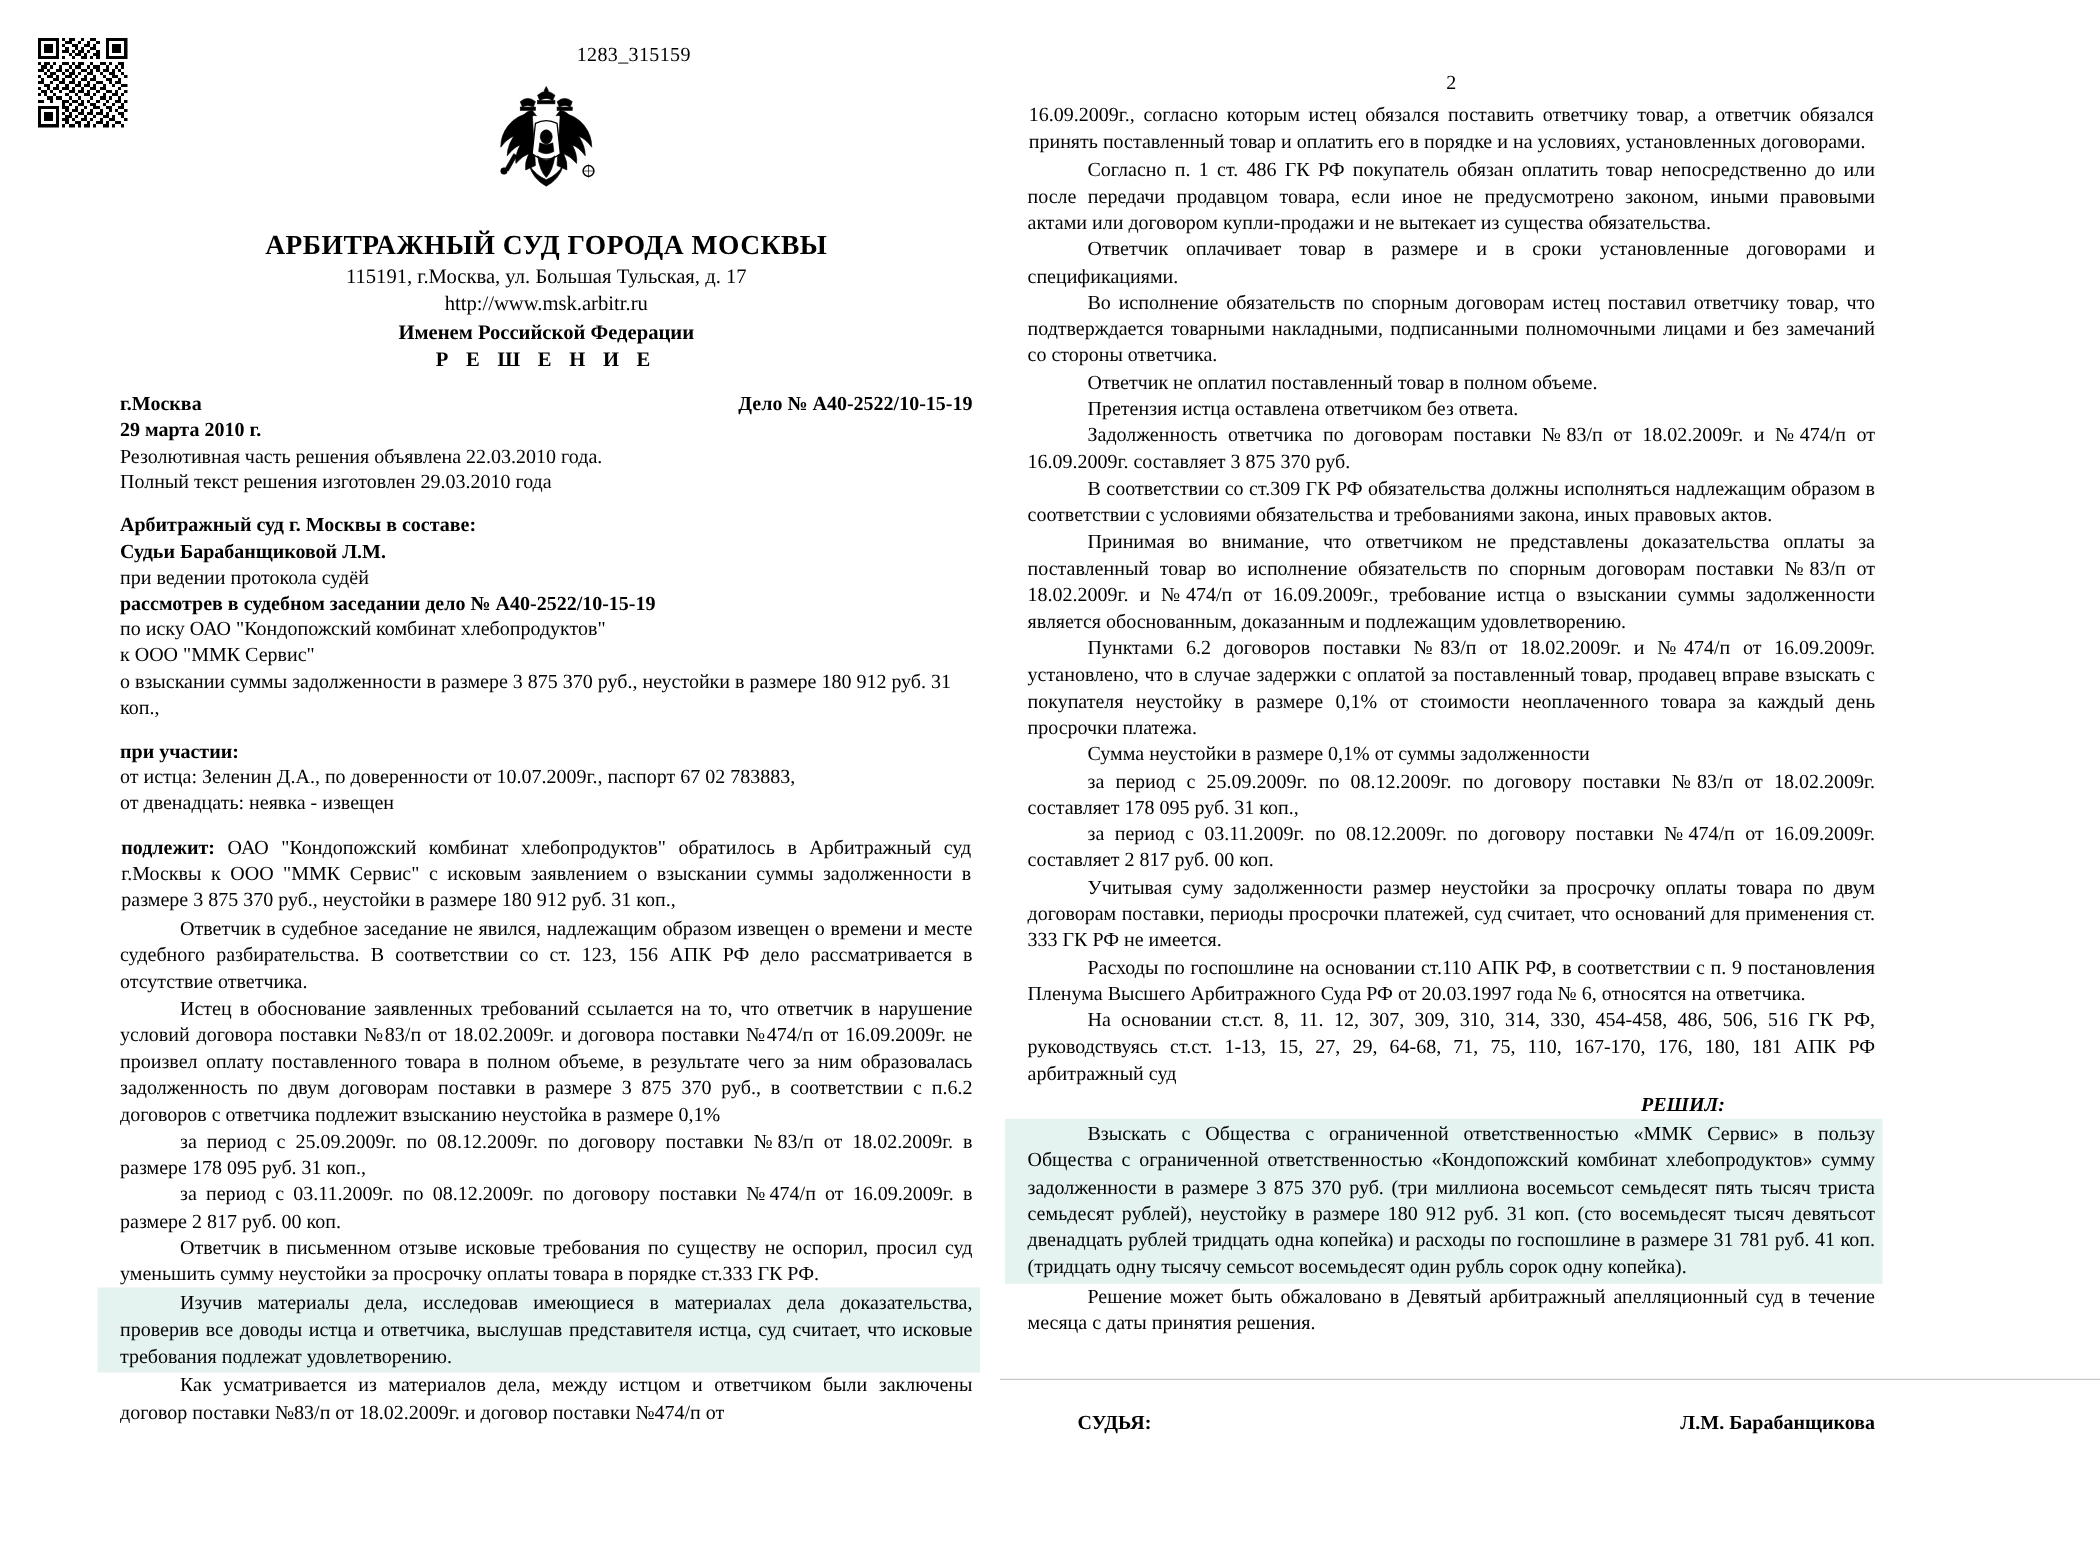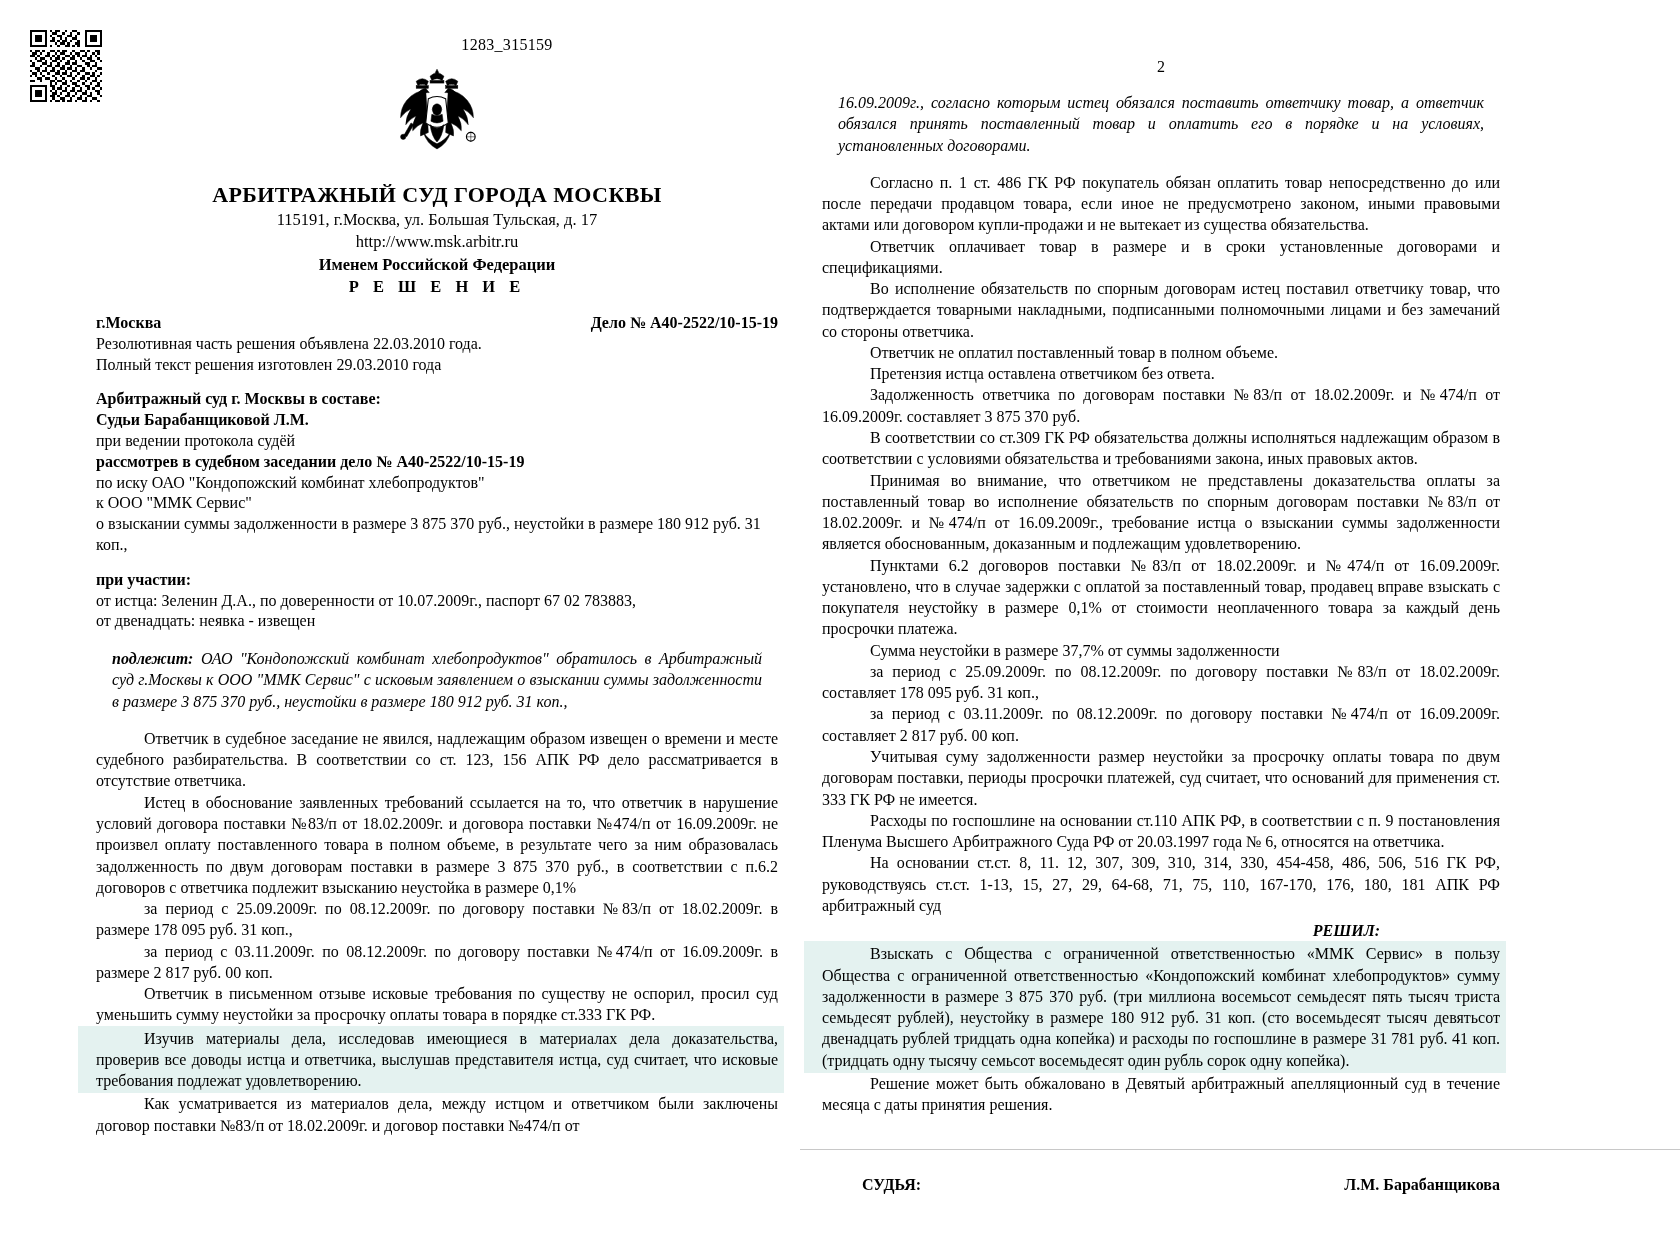--- a/index.html
+++ b/index.html
@@ -119,23 +119,22 @@
     text-justify: inter-word;
     margin-top: 14px;
   }
   .p {
     text-indent: 48px;
     margin: 0;
     text-align: justify;
   }
   .p-noindent {
     text-indent: 0;
-    margin: 16px;
+    margin: 1px;
     text-align: justify;
-    font-style: italic;
   }
   .hl-band {
     background: #e4f2f0;
     display: block;
     padding: 2px 0 2px 0;
     margin-left: -18px;
     padding-left: 18px;
     margin-right: -6px;
     padding-right: 6px;
   }
@@ -449,20 +448,21 @@
     <div class="court-address">115191, г.Москва, ул. Большая Тульская, д. 17</div>
     <div class="court-url">http://www.msk.arbitr.ru</div>
     <div class="court-inname">Именем Российской Федерации</div>
     <div class="court-decision-word">Р Е Ш Е Н И Е</div>
 
     <div class="meta">
       <div class="meta-row">
         <span class="b">г.Москва</span>
         <span class="b">Дело № А40-2522/10-15-19</span>
       </div>
+      <div class="b">29 марта 2010 г.</div>
       <div>Резолютивная часть решения объявлена 22.03.2010 года.</div>
       <div>Полный текст решения изготовлен  29.03.2010 года</div>
     </div>
 
     <div class="blk">
       <div class="b">Арбитражный суд г. Москвы в составе:</div>
       <div class="b">Судьи Барабанщиковой Л.М.</div>
       <div>при ведении протокола судёй</div>
       <div class="b">рассмотрев в судебном заседании дело № А40-2522/10-15-19</div>
       <div>по иску ОАО "Кондопожский комбинат хлебопродуктов"</div>
@@ -496,21 +496,21 @@
       <p class="p-noindent">16.09.2009г., согласно которым истец обязался поставить ответчику товар, а ответчик обязался принять поставленный товар и оплатить его в порядке и на условиях, установленных договорами.</p>
       <p class="p">Согласно п. 1 ст. 486 ГК РФ покупатель обязан оплатить товар непосредственно до или после передачи продавцом товара, если иное не предусмотрено законом, иными правовыми актами или договором купли-продажи и не вытекает из существа обязательства.</p>
       <p class="p">Ответчик оплачивает товар в размере и в сроки установленные договорами и спецификациями.</p>
       <p class="p">Во исполнение обязательств по спорным договорам истец поставил ответчику товар, что подтверждается товарными накладными,  подписанными  полномочными лицами и без замечаний со стороны ответчика.</p>
       <p class="p">Ответчик не оплатил поставленный товар в полном объеме.</p>
       <p class="p">Претензия истца оставлена ответчиком без ответа.</p>
       <p class="p">Задолженность ответчика по договорам поставки №83/п от 18.02.2009г. и №474/п от 16.09.2009г. составляет 3 875 370 руб.</p>
       <p class="p">В соответствии со ст.309 ГК РФ обязательства должны исполняться надлежащим образом в соответствии с условиями обязательства и требованиями закона, иных правовых актов.</p>
       <p class="p">Принимая во внимание, что ответчиком не представлены доказательства оплаты за поставленный товар во исполнение обязательств по спорным договорам поставки №83/п от 18.02.2009г. и №474/п от 16.09.2009г., требование истца о взыскании суммы задолженности является обоснованным, доказанным и подлежащим удовлетворению.</p>
       <p class="p">Пунктами 6.2 договоров поставки №83/п от 18.02.2009г. и №474/п от 16.09.2009г. установлено, что в случае  задержки с оплатой за поставленный товар, продавец вправе взыскать с покупателя неустойку в размере 0,1% от стоимости неоплаченного товара за каждый день просрочки платежа.</p>
-      <p class="p">Сумма неустойки в размере 37,7% от суммы задолженности</p>
+      <p class="p">Сумма неустойки в размере 0,1% от суммы задолженности</p>
       <p class="p">за период с 25.09.2009г. по 08.12.2009г. по договору поставки №83/п от 18.02.2009г. составляет 178 095 руб. 31 коп.,</p>
       <p class="p">за период с 03.11.2009г. по 08.12.2009г. по договору поставки №474/п от 16.09.2009г. составляет 2 817 руб. 00 коп.</p>
       <p class="p">Учитывая суму задолженности размер неустойки за просрочку оплаты товара по двум договорам поставки, периоды просрочки платежей, суд считает, что оснований для применения ст. 333 ГК РФ не имеется.</p>
       <p class="p">Расходы по госпошлине на основании ст.110 АПК РФ, в соответствии с п. 9 постановления Пленума Высшего Арбитражного Суда РФ от 20.03.1997 года № 6, относятся на ответчика.</p>
       <p class="p">На основании ст.ст. 8, 11. 12, 307, 309, 310, 314, 330, 454-458, 486, 506, 516 ГК РФ, руководствуясь ст.ст. 1-13, 15, 27, 29, 64-68, 71, 75, 110, 167-170, 176, 180, 181 АПК РФ арбитражный суд</p>
 
       <div class="reshil">РЕШИЛ:</div>
 
       <p class="p hl-band">Взыскать с Общества с ограниченной ответственностью «ММК Сервис» в пользу Общества с ограниченной ответственностью «Кондопожский комбинат хлебопродуктов» сумму задолженности в размере 3 875 370 руб. (три миллиона восемьсот семьдесят пять тысяч триста семьдесят рублей), неустойку в размере 180 912 руб. 31 коп. (сто восемьдесят тысяч девятьсот двенадцать рублей тридцать одна копейка) и расходы по госпошлине в размере 31 781 руб. 41 коп. (тридцать одну тысячу семьсот восемьдесят один рубль сорок одну копейка).</p>
       <p class="p">Решение может быть обжаловано в Девятый арбитражный апелляционный суд в течение месяца с даты принятия решения.</p>

